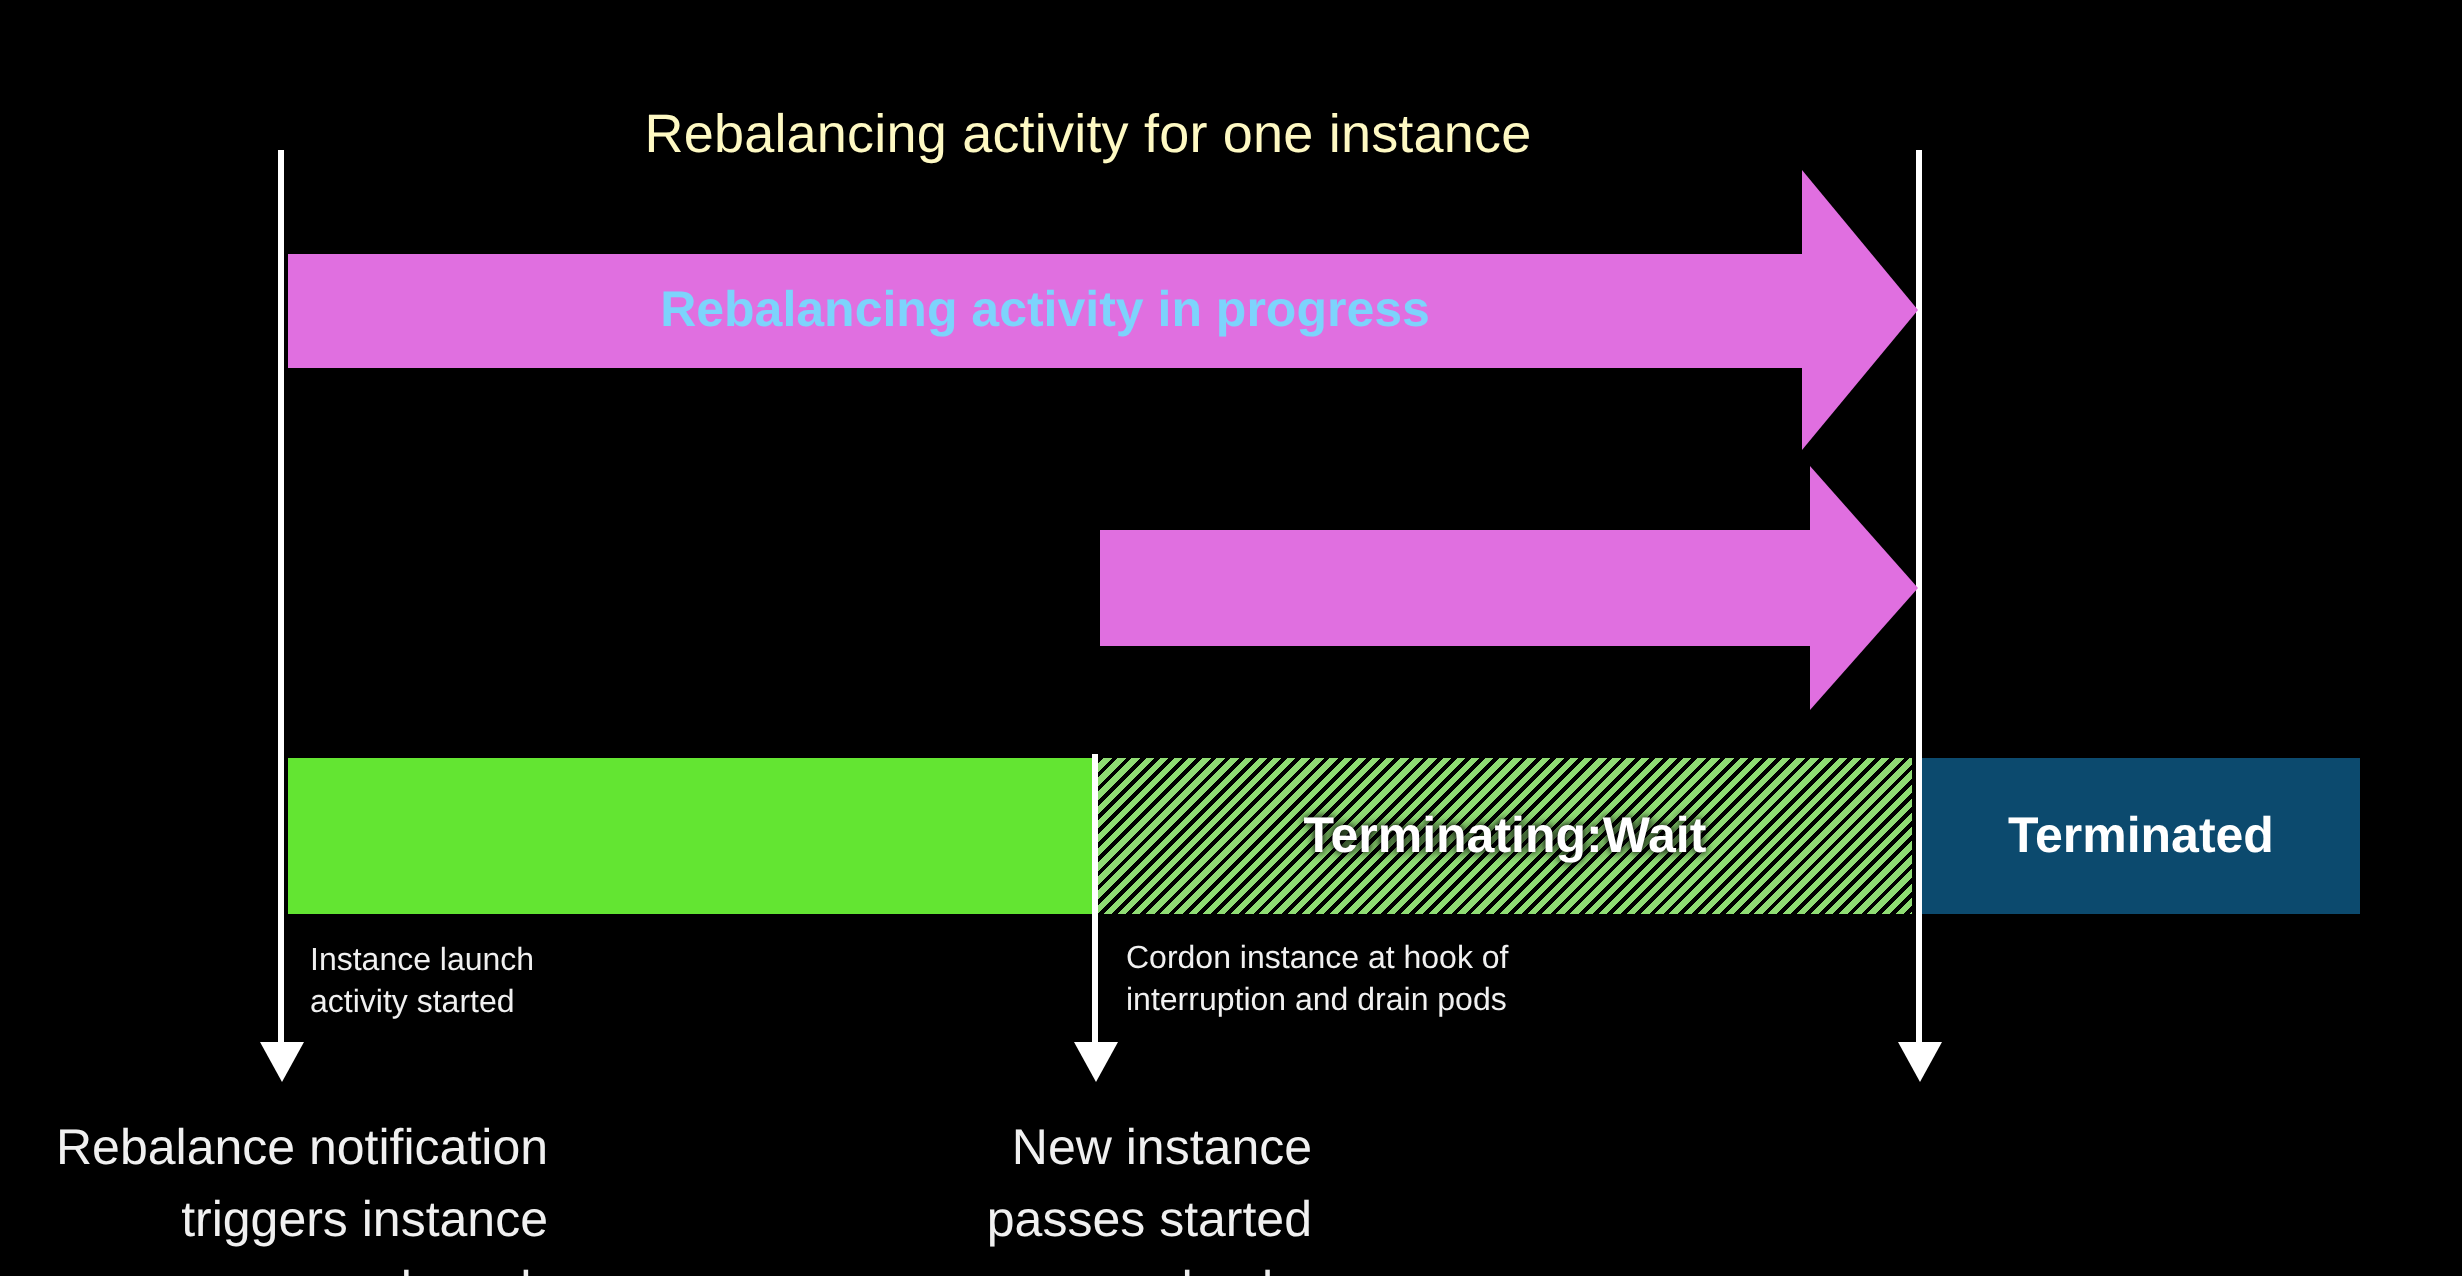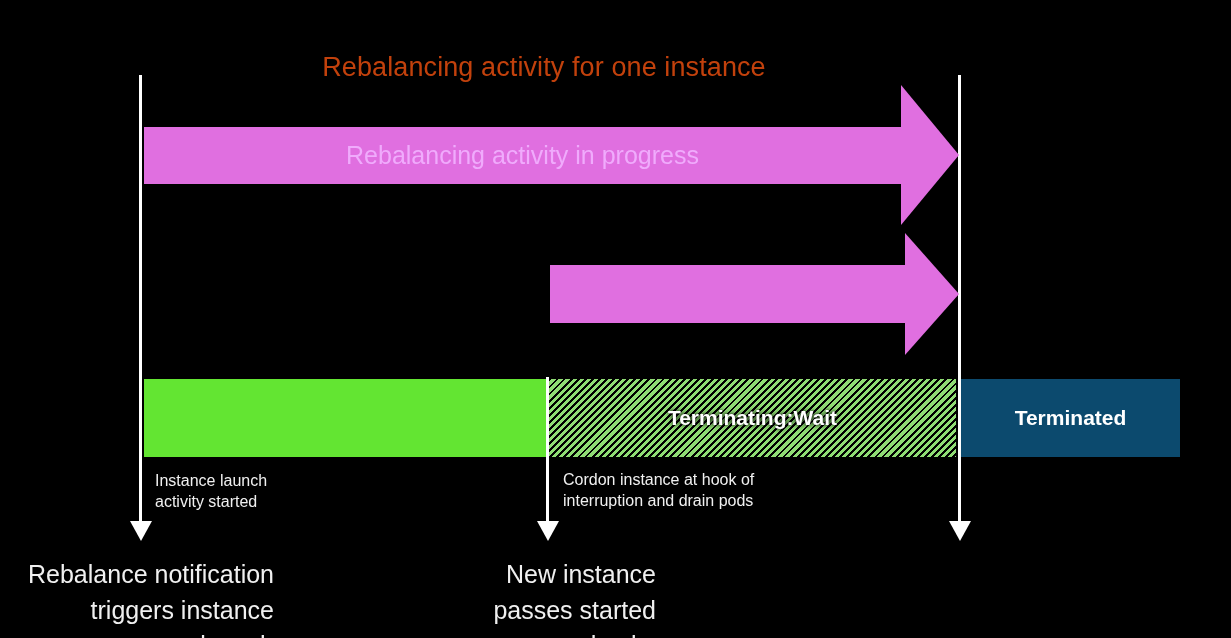--- a/index.html
+++ b/index.html
@@ -16,21 +16,21 @@
     height: 638px;
     background: #000000;
   }
 
   
   .title {
     position: absolute;
     left: 0; top: 52px;
     width: 1088px;
     text-align: center;
-    color: #c2410c;
+    color: #fef9c3;
     font-size: 27px;
     font-weight: 400;
     letter-spacing: 0.1px;
     white-space: nowrap;
   }
 
   
   .vrule {
     position: absolute;
     width: 3px;
@@ -58,35 +58,35 @@
   }
   .parrow .head {
     position: absolute;
     width: 0; height: 0;
     border-top: 0 solid transparent;
     border-bottom: 0 solid transparent;
     border-left: 0 solid #e06fe0;
   }
   .parrow .plabel {
     position: absolute;
-    color: #f0abfc;
+    color: #7dd3fc;
     font-size: 25px;
-    font-weight: 400;
+    font-weight: 700;
     white-space: nowrap;
     z-index: 3;
   }
 
   
   .statusbar {
     position: absolute;
     display: flex;
     align-items: center;
     justify-content: center;
     color: #ffffff;
-    font-size: 21px;
+    font-size: 25px;
     font-weight: 600;
     white-space: nowrap;
   }
   .bar-green { background: #63e532; }
   .bar-purple { background: #0c4a6e; }
   .bar-hatch {
     background-color: #8fdc74;
     background-image: repeating-linear-gradient(
       135deg,
       #000000 0px, #000000 2px,

